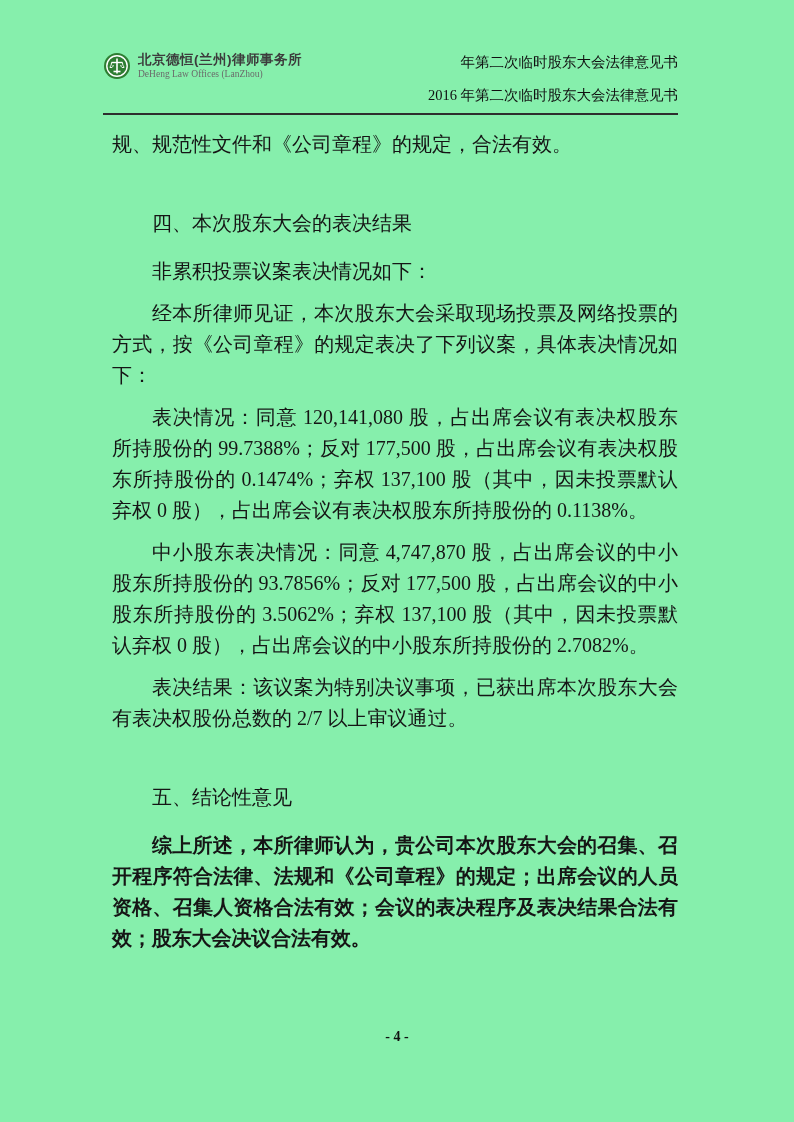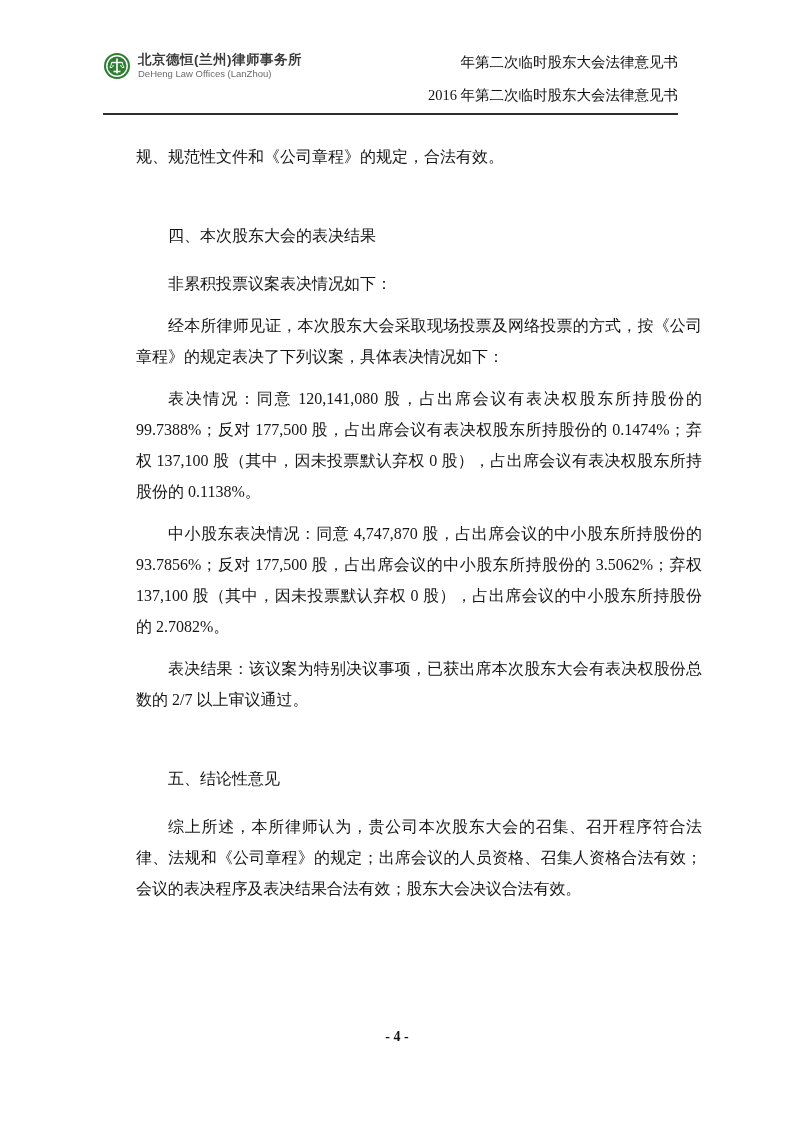--- a/index.html
+++ b/index.html
@@ -2,21 +2,21 @@
 <html><head>
 <meta charset="utf-8">
 <style>
   * { margin: 0; padding: 0; box-sizing: border-box; }
   html, body { background: #9a9a9a; }
   .page {
     position: relative;
     width: 794px;
     height: 1122px;
     margin: 0 auto;
-    background: #ffffff;
+    background: #86efac;
     font-family: "Liberation Serif", "DejaVu Serif", serif;
     color: #151515;
     overflow: hidden;
   }
 
   
   .header {
     position: absolute;
     left: 103px;
     right: 116px;
@@ -39,46 +39,45 @@
     font-weight: 700;
     color: #3c3c3c;
     letter-spacing: 0.5px;
     line-height: 16px;
     font-family: "Liberation Sans", "DejaVu Sans", sans-serif;
   }
   .firm-name-en {
     font-size: 9.5px;
     color: #6a6a6a;
     line-height: 12px;
-    font-family: Liberation Sans, sans-serif;
+    font-family: Liberation Serif, serif;
   }
   .doc-ref {
     text-align: right;
     font-size: 14.5px;
     line-height: 33px;
     color: #101010;
     white-space: nowrap;
   }
 
   
   .content {
     position: absolute;
     left: 112px;
     width: 566px;
     top: 115px;
-    padding-top: 15px;
-    font-size: 16px;
+    padding-top: 3px;
+    font-size: 20px;
     line-height: 31px;
     text-align: justify;
-    margin-left: 24px;
   }
   .content p { margin: 11px 0; text-indent: 2em; }
   .content p.continuation { text-indent: 0; }
   .content p.heading { font-weight: 400; margin: 48px 0 17px 0; }
-  .content p.bold { font-weight: 400; letter-spacing: -0.1px; }
+  .content p.bold { font-weight: 700; letter-spacing: -0.1px; }
 
   
   .footer {
     position: absolute;
     left: 0; right: 0;
     top: 1029px;
     text-align: center;
     font-size: 14px;
     font-weight: 700;
     color: #111;

